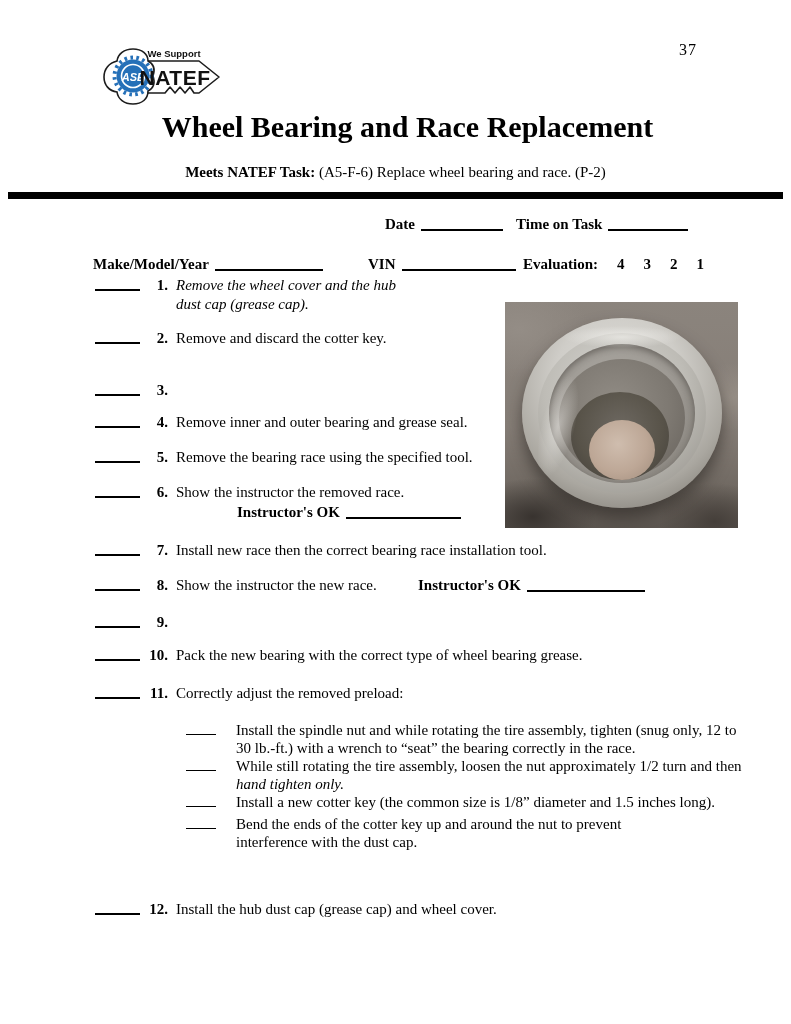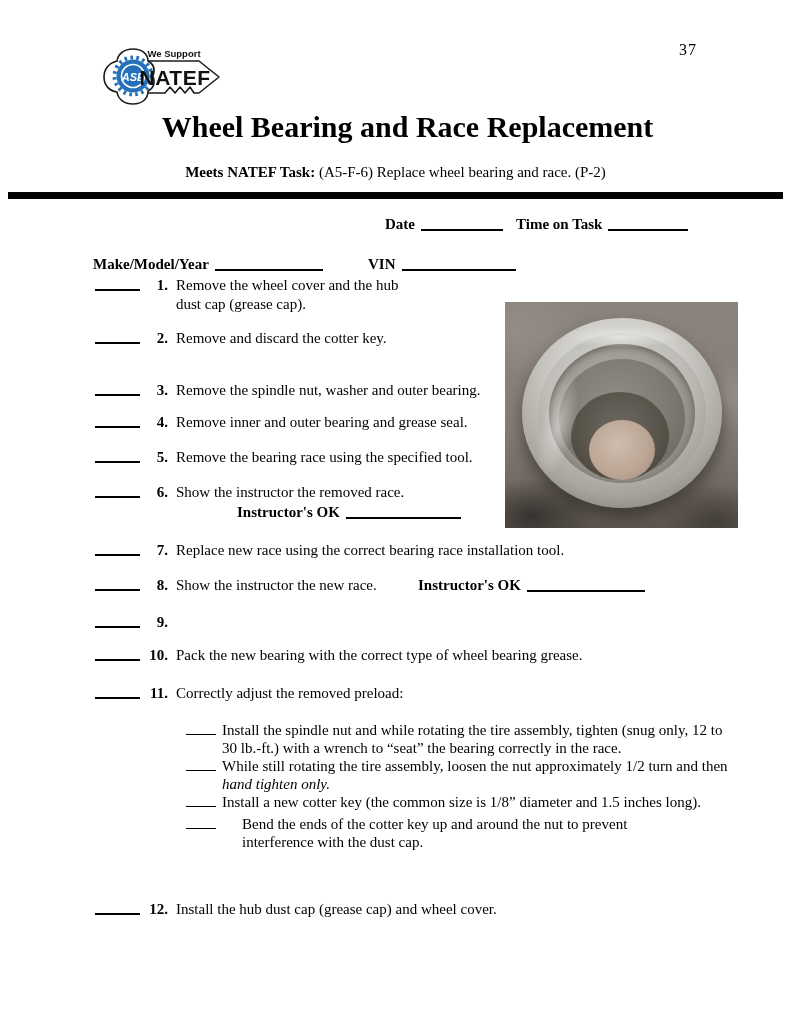--- a/index.html
+++ b/index.html
@@ -30,32 +30,32 @@
   .form-group { position:absolute; white-space:nowrap; font-weight:bold; }
   .form-group .blank { margin-left:6px; }
   .scores { display:inline-block; }
   .scores span { display:inline-block; margin-left:19px; font-weight:bold; }
 
   
   .step { position:absolute; left:95px; display:flex; align-items:flex-start; }
   .step .sblank { width:45px; flex:none; }
   .step .num { font-weight:bold; width:27px; flex:none; text-align:right; margin-left:1px; }
   .step .stext { margin-left:8px; white-space:nowrap; }
-  .step .stext.wrap1 { white-space:normal; max-width:238px; }
+  .step .stext.wrap1 { white-space:normal; max-width:238px;font-style:italic; }
   .ok-line { position:absolute; white-space:nowrap; }
   .ok-line .blank { margin-left:6px; }
 
   
   .substeps { position:absolute; left:186px; top:721px; width:560px; line-height:18px; }
   .substep { display:flex; align-items:flex-start; }
   .substep .sblank { width:30px; flex:none; border-bottom-width:1.5px; height:14px; }
-  .substep .sstext { margin-left:6px; max-width:515px; }
+  .substep .sstext { margin-left:20px; max-width:515px; }
   .substep.s3 .sstext { max-width:500px; }
   .substep.s4 .sstext { max-width:460px; }
-  .substep.s4 { margin-top:4px;gap:20px; }
+  .substep.s4 { margin-top:4px; }
   .ital { font-style:italic; }
 
   
   .photo {
     position:absolute; left:505px; top:302px; width:233px; height:226px; overflow:hidden;
     background:
       radial-gradient(90px 55px at 12% 95%, #38332f 0%, rgba(56,51,47,0) 70%),
       radial-gradient(80px 55px at 90% 97%, #453f3a 0%, rgba(69,63,58,0) 70%),
       radial-gradient(60px 45px at 98% 42%, #968e86 0%, rgba(150,142,134,0) 75%),
       radial-gradient(100px 70px at 6% 12%, #948d86 0%, rgba(148,141,134,0) 70%),
@@ -124,35 +124,35 @@
 
   <div class="subtitle"><span class="bold">Meets NATEF Task:</span>&nbsp;<span>(A5-F-6) Replace wheel bearing and race. (P-2)</span></div>
 
   <div class="rule"></div>
 
   <div class="form-group" style="left:385px; top:215px;"><span>Date</span><span class="blank" style="width:82px"></span></div>
   <div class="form-group" style="left:516px; top:215px;"><span>Time on Task</span><span class="blank" style="width:80px"></span></div>
 
   <div class="form-group" style="left:93px; top:255px;"><span>Make/Model/Year</span><span class="blank" style="width:108px"></span></div>
   <div class="form-group" style="left:362px; top:255px;margin-left:6px;"><span>VIN</span><span class="blank" style="width:114px"></span></div>
+  <div class="form-group" style="left:523px; top:255px;"><span>Evaluation:</span><span class="scores"><span>4</span><span>3</span><span>2</span><span>1</span></span></div>
 
   <div class="step" style="top:276px">
     <span class="blank sblank"></span>
     <span class="num">1.</span>
     <span class="stext wrap1">Remove the wheel cover and the hub dust cap (grease cap).</span>
   </div>
   <div class="step" style="top:329px">
     <span class="blank sblank"></span>
     <span class="num">2.</span>
     <span class="stext">Remove and discard the cotter key.</span>
   </div>
   <div class="step" style="top:381px">
     <span class="blank sblank"></span>
     <span class="num">3.</span>
-    <span class="stext">Remove the spindle nut, washer and outer bearing.</span>
   </div>
   <div class="step" style="top:413px">
     <span class="blank sblank"></span>
     <span class="num">4.</span>
     <span class="stext">Remove inner and outer bearing and grease seal.</span>
   </div>
   <div class="step" style="top:448px">
     <span class="blank sblank"></span>
     <span class="num">5.</span>
     <span class="stext">Remove the bearing race using the specified tool.</span>
@@ -160,21 +160,21 @@
   <div class="step" style="top:483px">
     <span class="blank sblank"></span>
     <span class="num">6.</span>
     <span class="stext">Show the instructor the removed race.</span>
   </div>
   <div class="ok-line bold" style="left:237px; top:503px;"><span>Instructor's OK</span><span class="blank" style="width:115px"></span></div>
 
   <div class="step" style="top:541px">
     <span class="blank sblank"></span>
     <span class="num">7.</span>
-    <span class="stext">Replace new race using the correct bearing race installation tool.</span>
+    <span class="stext">Install new race then the correct bearing race installation tool.</span>
   </div>
   <div class="step" style="top:576px">
     <span class="blank sblank"></span>
     <span class="num">8.</span>
     <span class="stext">Show the instructor the new race.</span>
   </div>
   <div class="ok-line bold" style="left:418px; top:576px;"><span>Instructor's OK</span><span class="blank" style="width:118px"></span></div>
 
   <div class="step" style="top:613px">
     <span class="blank sblank"></span>

